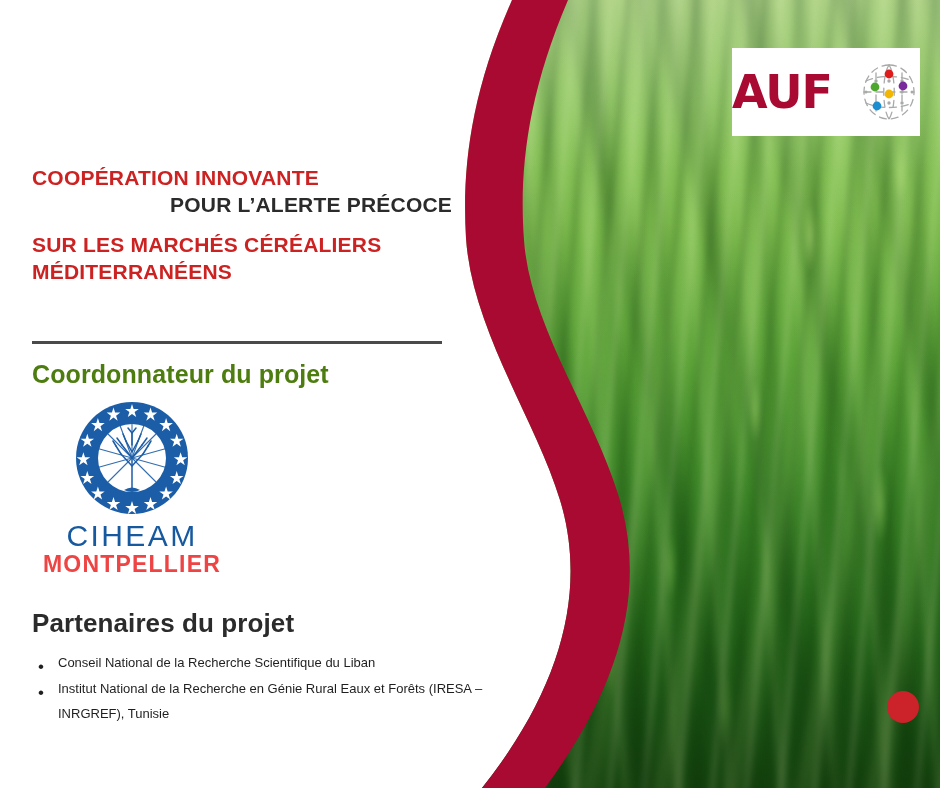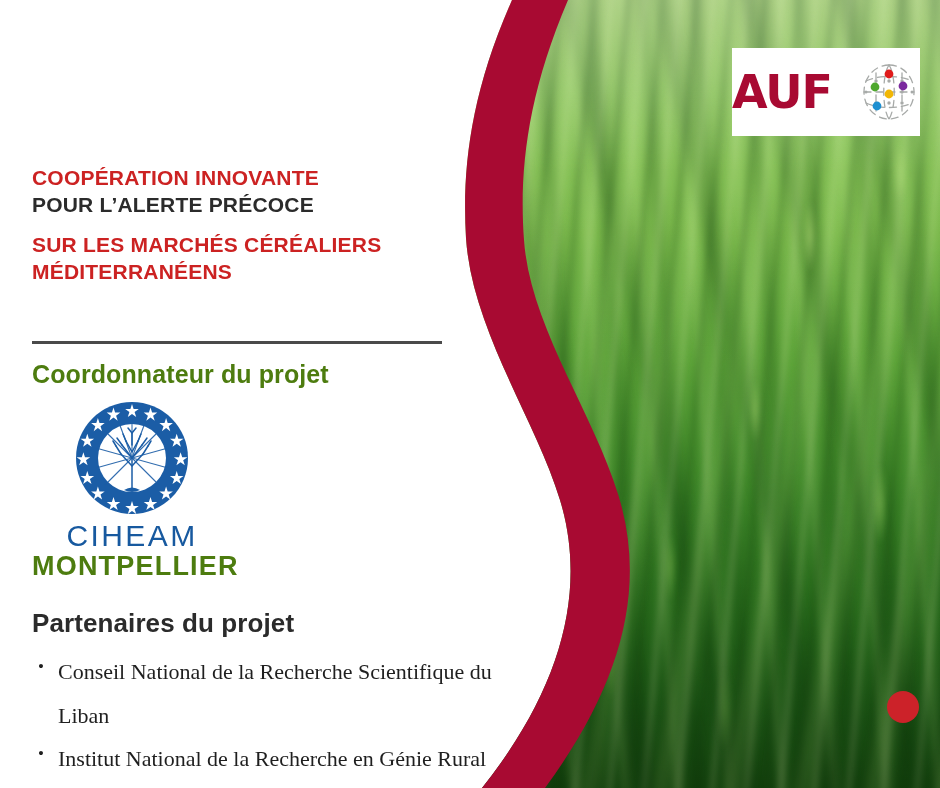--- a/index.html
+++ b/index.html
@@ -77,51 +77,51 @@
     width:395px; height:68px; border-radius:10px;
     display:flex; align-items:center; justify-content:center;
   }
   #badge .txt{
     color:#ffffff; font-size:25px; font-weight:bold;
     letter-spacing:0.6px; white-space:nowrap;
   }
 
   #heads{ position:absolute; left:32px; top:165px; width:420px; }
   .h-red{ color:#CC2222; font-size:21px; font-weight:bold; letter-spacing:0.2px; line-height:1.28; }
-  .h-dark{ color:#2b2b2b; font-size:21px; font-weight:bold; letter-spacing:0.2px; line-height:1.28; }
+  .h-dark{ color:#2b2b2b; font-size:21px; font-weight:bold; letter-spacing:0.2px; line-height:1.28;text-align:right; }
   .gap{ height:13px; }
 
   #divider{
     position:absolute; left:32px; top:341px; width:410px; height:3px;
     background:#4a4a4a;
   }
 
   #coord-title{
     position:absolute; left:32px; top:360px;
     color:#4d7c0f; font-size:25px; font-weight:bold; letter-spacing:0.1px;
   }
 
   #ciheam{ position:absolute; left:32px; top:400px; width:200px; text-align:center; }
   #ciheam .name{
     color:#17599F; font-size:30px; font-weight:normal; letter-spacing:2.4px;
     margin-top:4px; line-height:1.05;
   }
   #ciheam .city{
-    color:#4d7c0f; font-size:27px; font-weight:bold; letter-spacing:1.2px;
+    color:#ef4444; font-size:23px; font-weight:bold; letter-spacing:1.2px;
     line-height:1.05;
   }
 
   #partners-title{
     position:absolute; left:32px; top:608px;
     color:#2b2b2b; font-size:26px; font-weight:bold; letter-spacing:0.1px;
   }
   #partners{ position:absolute; left:32px; top:650px; width:490px; }
   #partners li{
     list-style:none; position:relative; padding-left:26px;
-    color:#1f1f1f; font-size:22px; line-height:1.98;font-family:Liberation Serif, serif;
+    color:#1f1f1f; font-size:13px; line-height:1.98;
   }
   #partners li::before{
     content:"•"; position:absolute; left:6px; top:0; font-size:17px; color:#1f1f1f;
   }
 
   
   #auf{
     position:absolute; left:732px; top:48px; width:188px; height:88px;
     background:#ffffff; display:flex; align-items:center; justify-content:space-between; gap:6px;
   }

